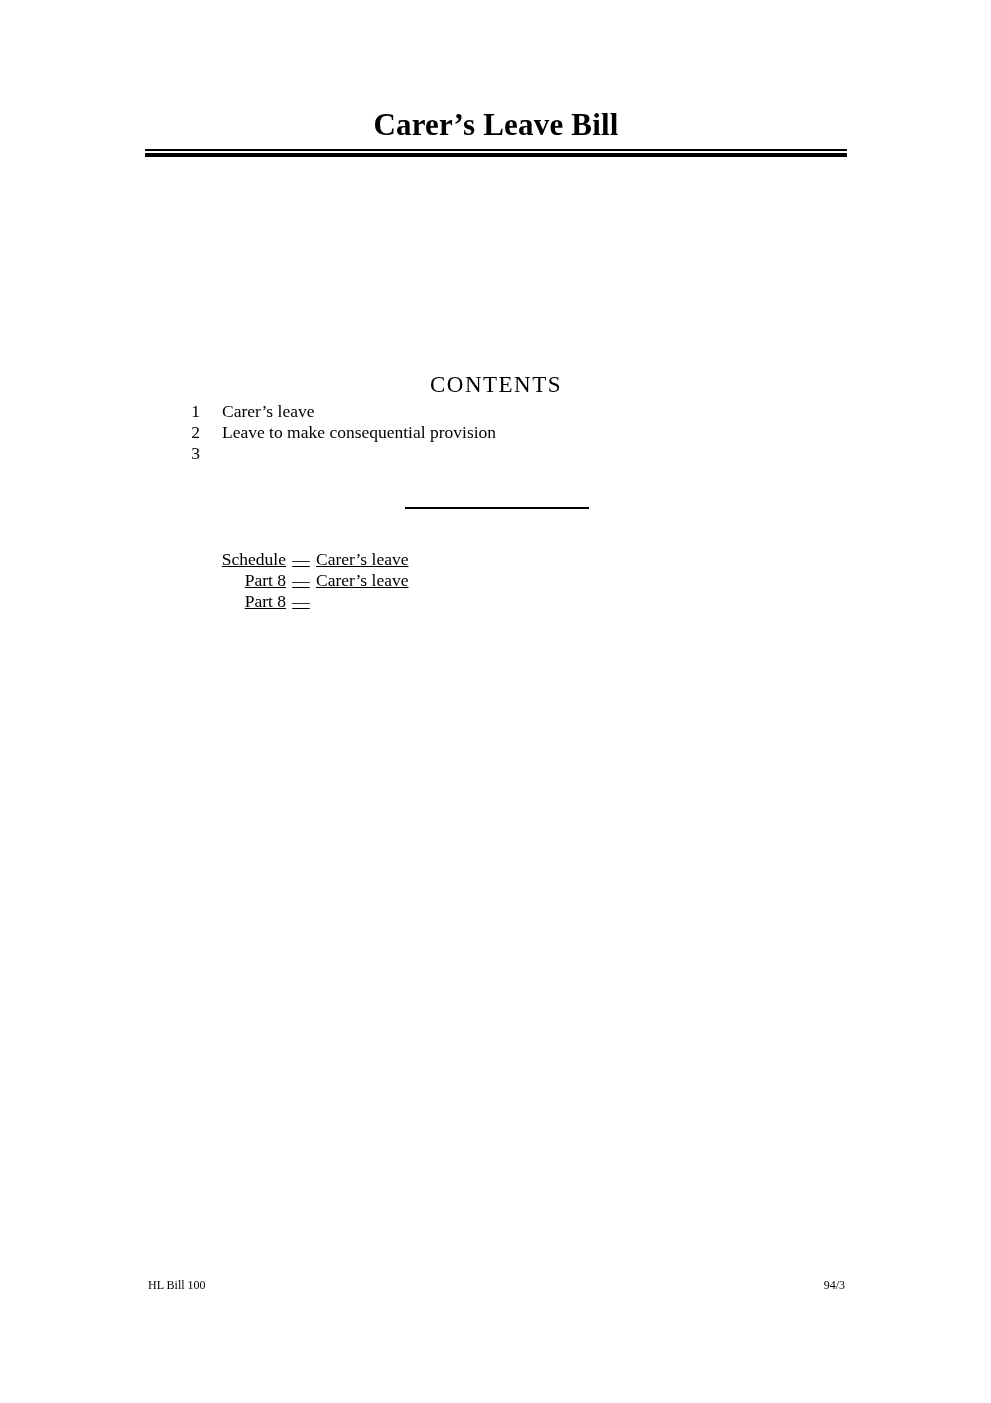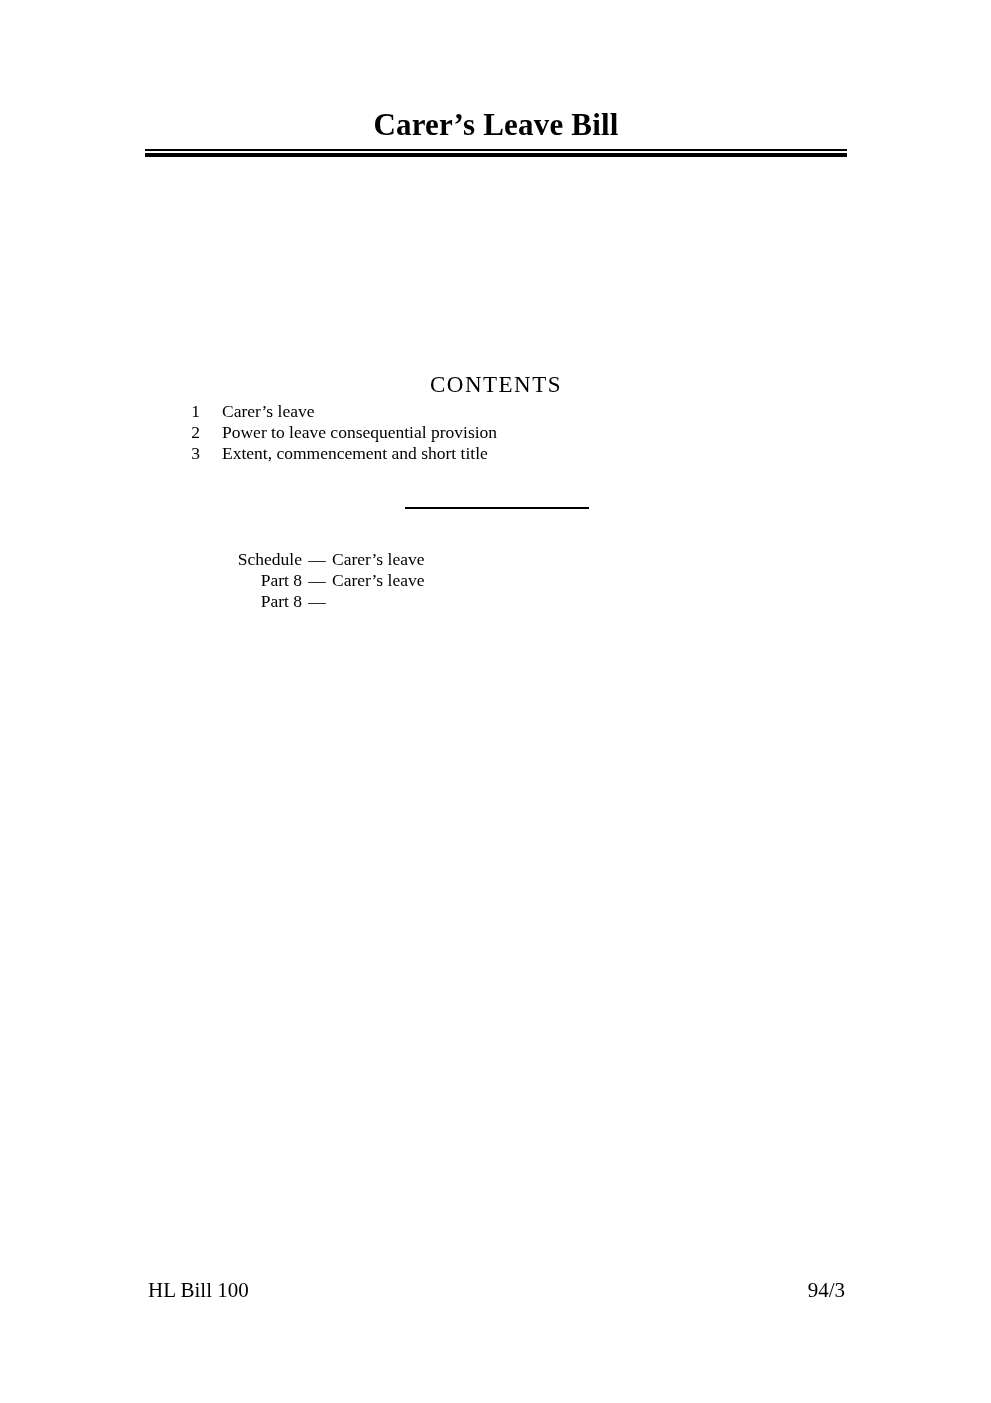--- a/index.html
+++ b/index.html
@@ -71,22 +71,23 @@
     top: 507px;
     left: 405px;
     width: 184px;
     height: 2px;
     background: #000;
   }
 
   .schedule-list {
     position: absolute;
     top: 549px;
-    left: 148px;
+    left: 132px;
     width: 700px;
+    text-decoration: underline;
   }
   .schedule-row {
     display: flex;
     font-size: 17.5px;
     line-height: 21px;
   }
   .schedule-label {
     width: 154px;
     text-align: right;
     flex: 0 0 auto;
@@ -100,21 +101,21 @@
     flex: 1 1 auto;
   }
 
   .page-footer {
     position: absolute;
     top: 1278px;
     left: 148px;
     width: 697px;
     display: flex;
     justify-content: space-between;
-    font-size: 21px;
+    font-size: 12px;
   }
 </style>
 </head>
 <body>
 
 <div class="page">
 
   <div class="bill-title">Carer’s Leave Bill</div>
 
   <div class="title-rule">
@@ -125,25 +126,24 @@
 
   <div class="contents-heading">CONTENTS</div>
 
   <div class="clause-list">
     <div class="clause-row">
       <span class="clause-num">1</span>
       <span class="clause-title">Carer’s leave</span>
     </div>
     <div class="clause-row">
       <span class="clause-num">2</span>
-      <span class="clause-title">Power to leave consequential provision</span>
+      <span class="clause-title">Leave to make consequential provision</span>
     </div>
     <div class="clause-row">
       <span class="clause-num">3</span>
-      <span class="clause-title">Extent, commencement and short title</span>
     </div>
   </div>
 
   <div class="section-divider"></div>
 
   <div class="schedule-list">
     <div class="schedule-row">
       <span class="schedule-label">Schedule</span>
       <span class="schedule-dash">—</span>
       <span class="schedule-title">Carer’s leave</span>

